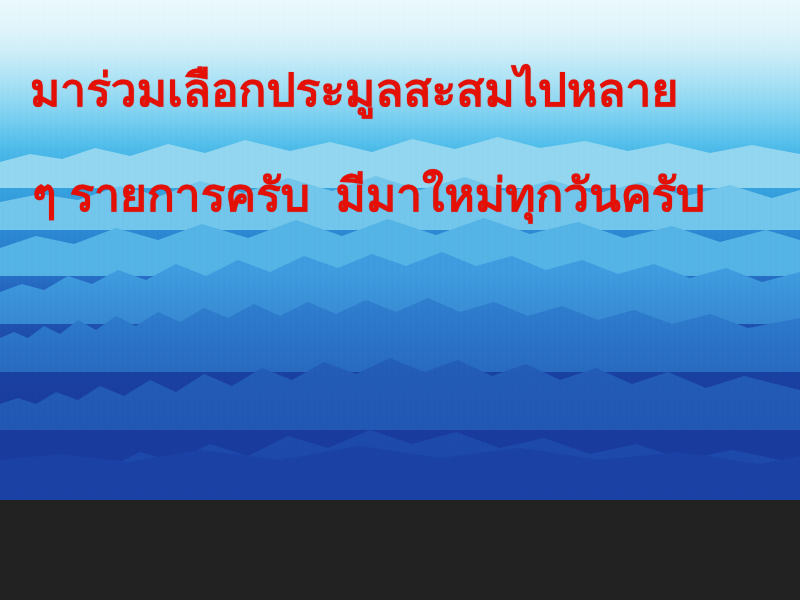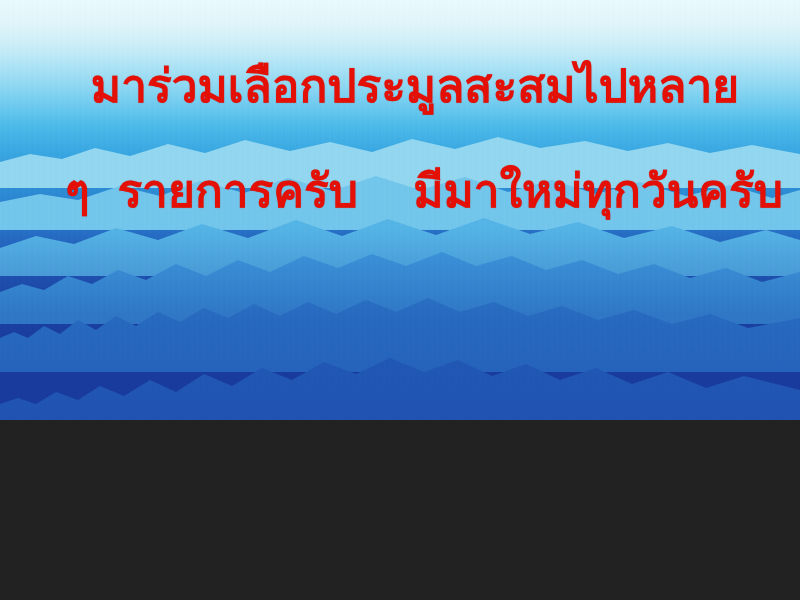--- a/index.html
+++ b/index.html
@@ -4,42 +4,41 @@
 <title>Thai Auction Promo Banner</title>
 <style>
   html, body {
     margin: 0;
     padding: 0;
     background: #222;
   }
   .banner {
     position: relative;
     width: 800px;
-    height: 420px;
+    height: 500px;
     overflow: hidden;
-    font-family: Liberation Mono, monospace;
+    font-family: Liberation Sans, sans-serif;
     
     background: linear-gradient(
       to bottom,
       #d9f5fb 0%,
       #cdeef8 6%,
       #b5e6f5 11%,
       #8fd8f2 17%,
       #6ecbef 23%,
       #4fbdea 29%,
       #3aa8e2 36%,
       #2f93d8 43%,
       #2a7fcd 50%,
       #2569c2 58%,
       #2156b4 66%,
       #1d47a8 75%,
       #1b3fa0 85%,
       #1a3b9c 100%
     );
-    text-align: center;
   }
 
   
   .ridge {
     position: absolute;
     left: 0;
     width: 100%;
     display: block;
   }
   .ridge svg { display: block; width: 100%; height: 100%; }
@@ -87,21 +86,21 @@
   .line {
     color: #e41005;
     font-size: 46px;
     font-weight: 700;
     line-height: 105px;
     white-space: pre;
     letter-spacing: 0px;
     text-shadow: 0 0 1px rgba(180,0,0,0.55);
   }
   .line.l1 { padding-left: 2px; }
-  .line.l2 { padding-left: 4px; margin-left: 16px; }
+  .line.l2 { padding-left: 4px; }
   .line.l3 { padding-left: 6px; }
   .line.l4 { padding-left: 6px; }
 </style>
 </head>
 <body>
 
 <div class="banner">
 
   <div class="haze"></div>
 

